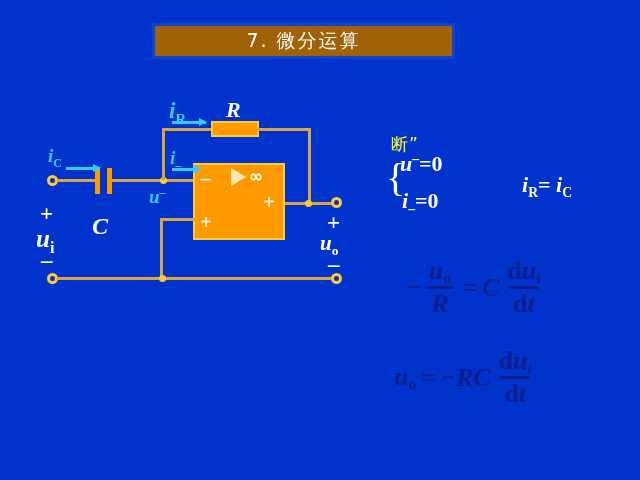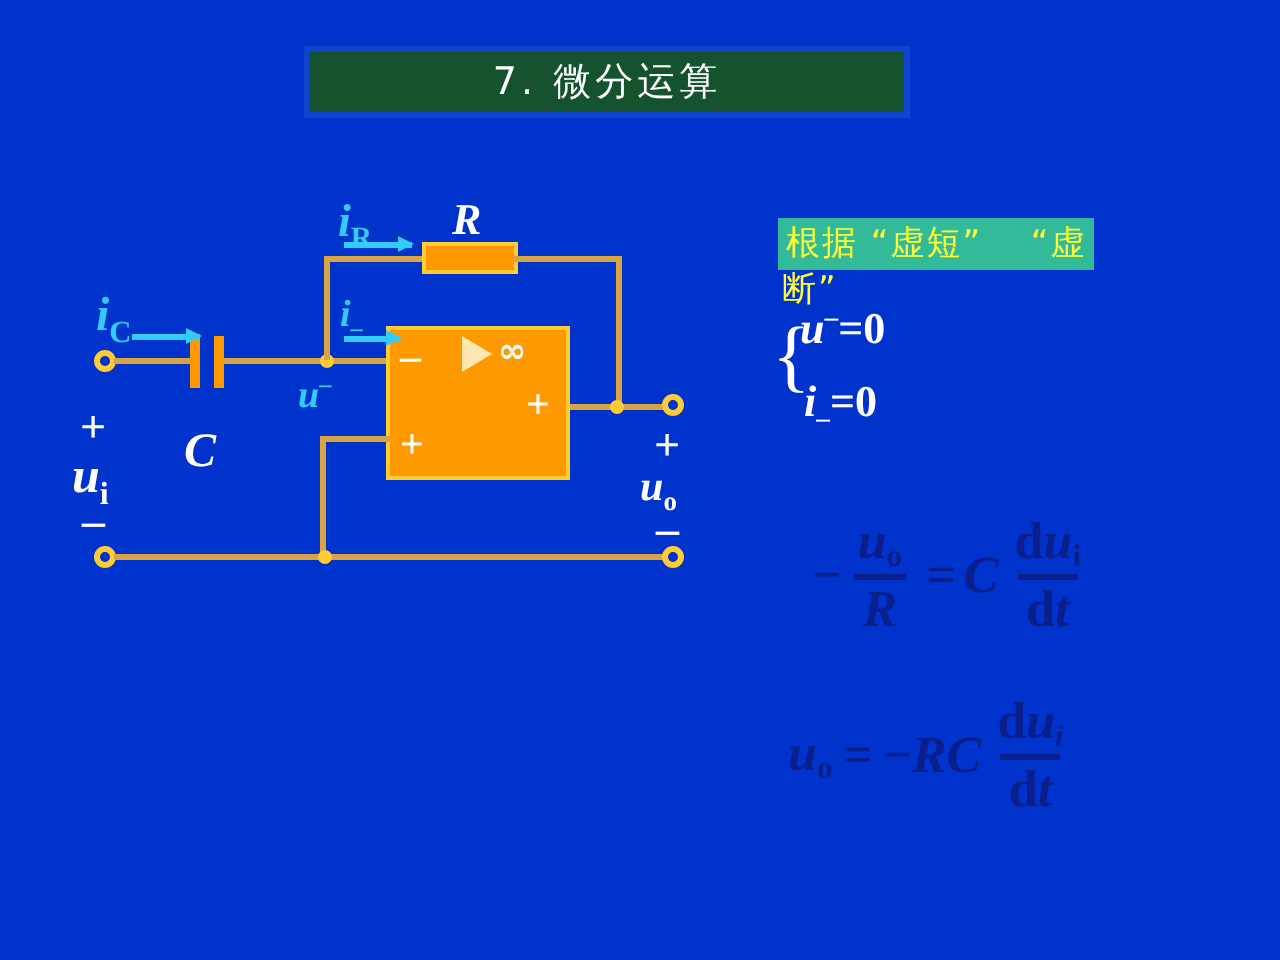--- a/index.html
+++ b/index.html
@@ -8,21 +8,21 @@
     background:#0033cc;
     font-family:"Liberation Sans", sans-serif;
     overflow:hidden;
     position:relative;
   }
   #page{position:absolute;left:0;top:0;width:640px;height:480px;}
 
   
   .title-banner{
     position:absolute;left:152px;top:23px;width:303px;height:36px;
-    background:#14532d;
+    background:#a16207;
     border:3px solid #1144cc;
     box-sizing:border-box;
     display:flex;align-items:center;justify-content:center;
   }
   .title-text{
     color:#ffffff;
     font-family:"DejaVu Sans", sans-serif;
     font-size:19px;
     font-weight:normal;
     letter-spacing:2px;
@@ -184,21 +184,21 @@
     <div class="wire h" style="left:57px;top:277px;width:280px;"></div>
     <div class="node" style="left:159px;top:275px;"></div>
 
     <div class="term" style="left:331px;top:197px;"></div>
     <div class="term" style="left:331px;top:273px;"></div>
 
     <div class="arrow" style="left:66px;top:167px;width:34px;"></div>
     <div class="arrow" style="left:172px;top:121px;width:34px;"></div>
     <div class="arrow" style="left:172px;top:168px;width:28px;"></div>
 
-    <div class="lbl cy" style="left:48px;top:146px;font-size:24px;">
+    <div class="lbl cy" style="left:48px;top:146px;font-size:19px;">
       <span class="it">i</span><sub>C</sub>
     </div>
 
     <div class="lbl cy" style="left:169px;top:99px;font-size:23px;">
       <span class="it">i</span><sub>R</sub>
     </div>
 
     <div class="lbl cy" style="left:170px;top:148px;font-size:19px;">
       <span class="it">i</span><sub>–</sub>
     </div>
@@ -217,32 +217,34 @@
     <div class="lbl wh" style="left:41px;top:249px;font-size:23px;font-style:normal;">–</div>
 
     <div class="lbl wh" style="left:327px;top:211px;font-size:23px;font-style:normal;">+</div>
     <div class="lbl wh" style="left:320px;top:233px;font-size:21px;">
       <span class="it">u</span><sub>o</sub>
     </div>
     <div class="lbl wh" style="left:328px;top:253px;font-size:23px;font-style:normal;">–</div>
   </div>
 
 
-  <div class="hl-line">根据 “虚短” 　“虚</div>
   <div class="hl-line2">断”</div>
 
   <div class="brace">{</div>
 
   <div class="eqsmall" style="left:400px;top:152px;">
     <span class="v">u</span><sup>–</sup><span>=0</span>
   </div>
   <div class="eqsmall" style="left:402px;top:190px;">
     <span class="v">i</span><sub>–</sub><span>=0</span>
   </div>
 
+  <div class="eqsmall" style="left:522px;top:174px;">
+    <span class="v">i</span><sub>R</sub><span>= </span><span class="v">i</span><sub>C</sub>
+  </div>
 
   <div class="bigeq" style="left:406px;top:258px;">
     <span>−</span>
     <span class="frac">
       <span class="num"><span class="v">u</span><sub>o</sub></span>
       <span class="den"><span class="v">R</span></span>
     </span>
     <span style="margin:0 4px;">=</span>
     <span class="v">C</span>
     <span class="frac">

